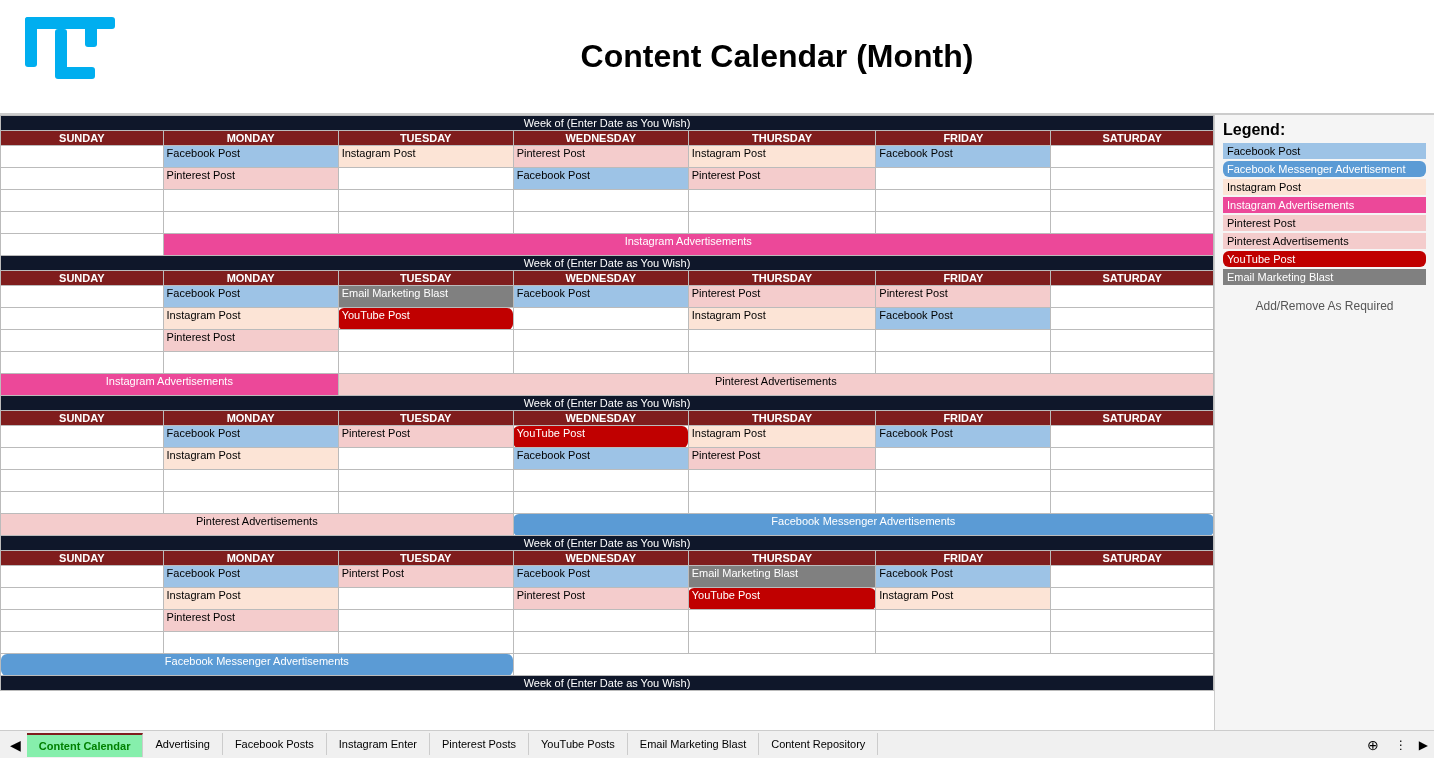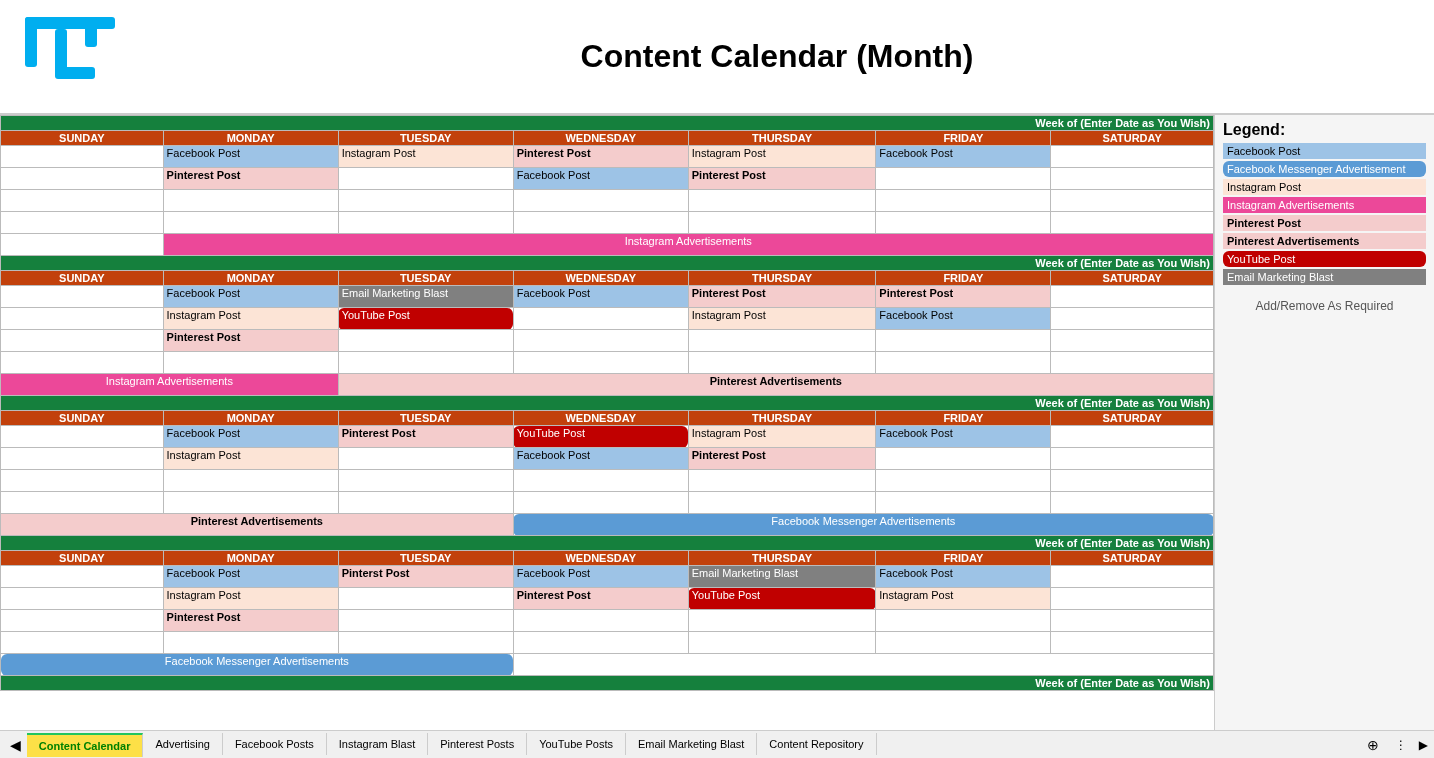--- a/index.html
+++ b/index.html
@@ -5,41 +5,41 @@
     * { box-sizing: border-box; margin: 0; padding: 0; }
     body { font-family: Arial, sans-serif; background: #fff; font-size: 12px; overflow: hidden; width: 1434px; height: 758px; }
 
     #header { display: flex; align-items: center; padding: 10px 20px; border-bottom: 2px solid #ccc; height: 115px; }
     #logo { width: 100px; margin-right: 20px; }
     #legend-panel { width: 220px; padding: 6px 8px; background: #f5f5f5; border-left: 1px solid #ccc; font-size: 11px; }
 
     table.cal { width: 100%; border-collapse: collapse; table-layout: fixed; }
     table.cal td, table.cal th { border: 1px solid #bbb; padding: 1px 3px; vertical-align: top; font-size: 11px; overflow: hidden; }
 
-    .week-header td { background: #15803d; color: #fff; text-align: right; font-weight: bold; font-size: 12px; padding: 3px; }
-    .day-header td { background: #c2410c; color: #fff; text-align: center; font-weight: bold; font-size: 11px; padding: 3px; }
+    .week-header td { background: #0f172a; color: #fff; text-align: center; font-weight: normal; font-size: 12px; padding: 3px; }
+    .day-header td { background: #7f1d1d; color: #fff; text-align: center; font-weight: bold; font-size: 11px; padding: 3px; }
 
     .fb-post { background: #9dc3e6; color: #000; }
     .ig-post { background: #fce4d6; color: #000; }
-    .pin-post { background: #f4cccc; color: #000; font-weight: bold; }
+    .pin-post { background: #f4cccc; color: #000; }
     .yt-post { background: #c00000; color: #fff; border-radius: 6px; }
     .em-post { background: #808080; color: #fff; }
     .ig-ad { background: #ec4899; color: #fff; }
     .fb-msg-ad { background: #5b9bd5; color: #fff; border-radius: 6px; }
 
     .content-cell { height: 22px; }
 
     
     .legend-title { font-weight: bold; font-size: 16px; margin-bottom: 4px; }
     .legend-item { padding: 2px 4px; margin-bottom: 2px; font-size: 11px; }
 
     
     #tabs-bar { position: absolute; bottom: 0; left: 0; right: 0; height: 28px; display: flex; align-items: center; background: #f0f0f0; border-top: 1px solid #ccc; overflow: hidden; }
     .tab-item { padding: 5px 12px; border-right: 1px solid #ccc; font-size: 11px; cursor: pointer; white-space: nowrap; height: 100%; display: flex; align-items: center; }
-    .tab-item.active { background: #fde047; font-weight: bold; color: #008000; border-top: 2px solid #22c55e; padding-left: 12px; }
+    .tab-item.active { background: #86efac; font-weight: bold; color: #008000; border-top: 2px solid #7f1d1d; padding-left: 12px; }
     .tab-add { padding: 5px 10px; font-size: 14px; cursor: pointer; }
 
     #wrapper { position: relative; width: 1434px; height: 758px; overflow: hidden; }
     #content-area { height: calc(758px - 28px); display: flex; flex-direction: column; }
 
     .add-remove { font-size: 12px; color: #555; text-align: center; margin-top: 20px; }
 
     td.white-cell { background: #fff; }
   </style>
 </head>
@@ -307,21 +307,21 @@
   </div>
 
   <div id="tabs-bar">
     <div style="display:flex;align-items:center;padding-left:4px;">
       <span style="padding:0 6px;cursor:pointer;font-size:14px;">◀</span>
     </div>
     <div id="tabs-container" style="display:flex;flex:1;overflow:hidden;">
         <div class="tab-item active">Content Calendar</div>
         <div class="tab-item">Advertising</div>
         <div class="tab-item">Facebook Posts</div>
-        <div class="tab-item">Instagram Blast</div>
+        <div class="tab-item">Instagram Enter</div>
         <div class="tab-item">Pinterest Posts</div>
         <div class="tab-item">YouTube Posts</div>
         <div class="tab-item">Email Marketing Blast</div>
         <div class="tab-item">Content Repository</div>
       </div>
     <div class="tab-add">⊕</div>
     <div style="padding:5px 6px;cursor:pointer;">⋮</div>
     <div style="padding:5px 6px;cursor:pointer;font-size:12px;">▶</div>
   </div>
 </div>

